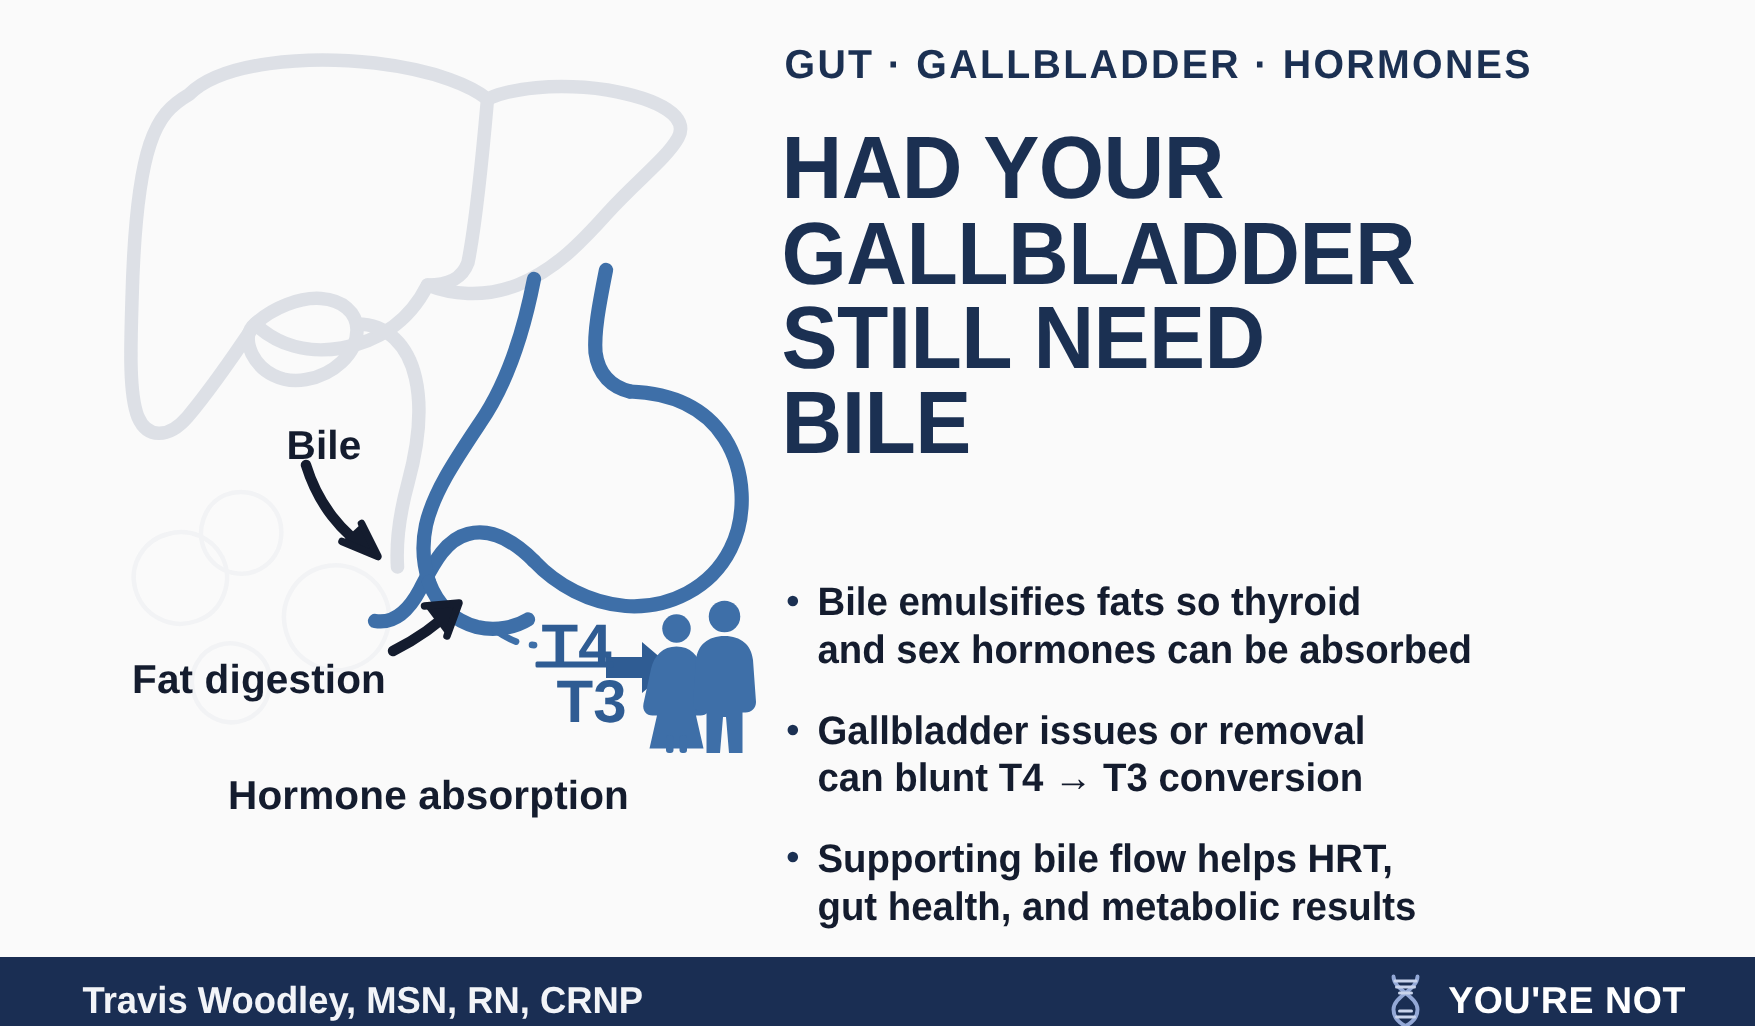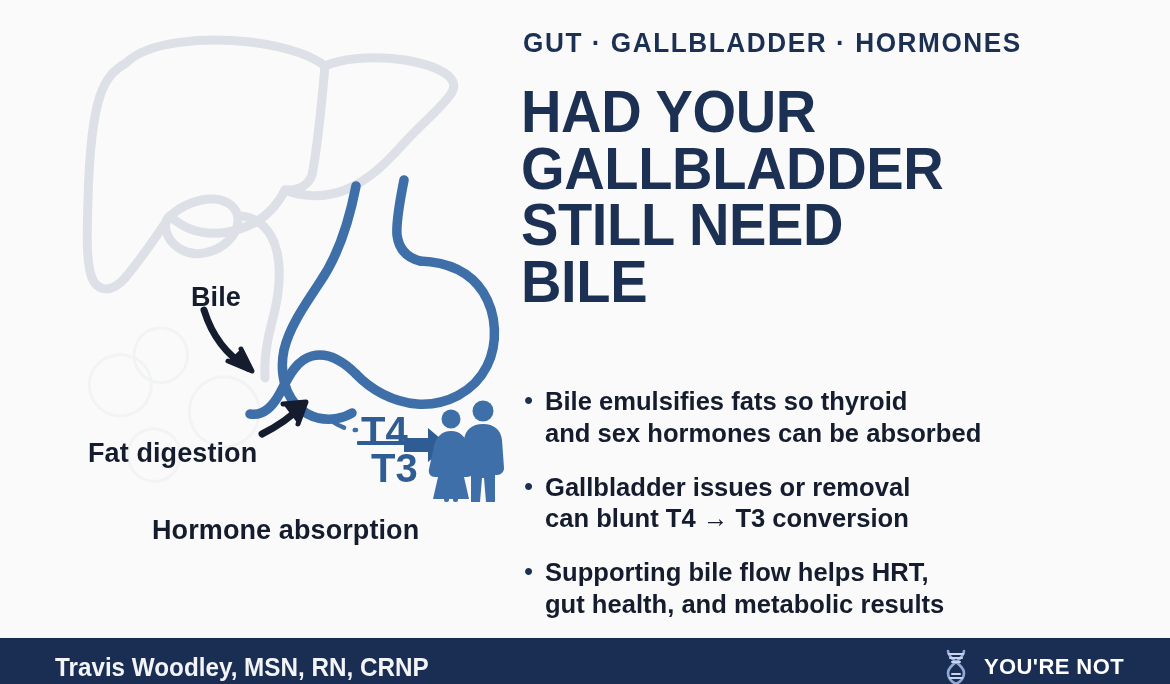--- a/index.html
+++ b/index.html
@@ -139,21 +139,21 @@
   }
   #footer-brand {
     position:absolute;
     right:46px;
     display:flex;
     align-items:center;
     gap:13px;
   }
   #footer-brand-name {
     color:#ffffff;
-    font-size:22px;
+    font-size:25px;
     font-weight:800;
     letter-spacing:.4px;
     white-space:nowrap;
   }
 </style>
 </head>
 <body>
 
 <div id="page">
 

